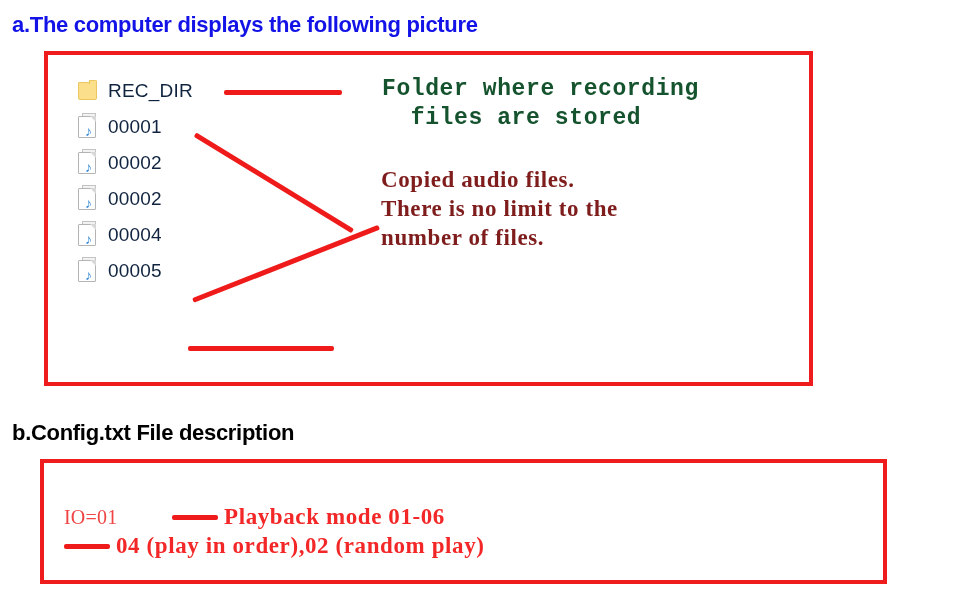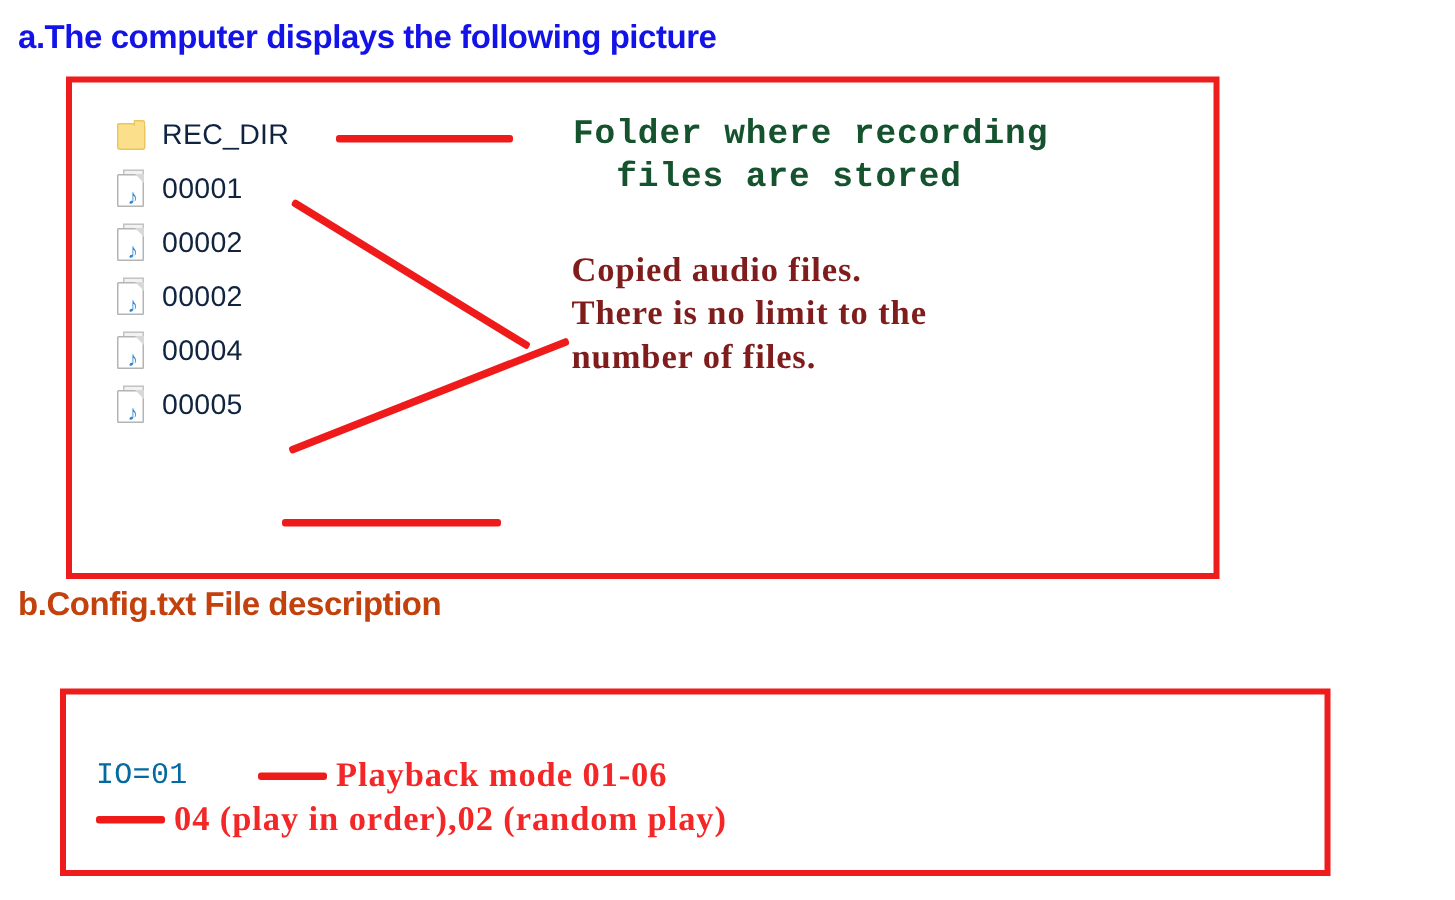--- a/index.html
+++ b/index.html
@@ -19,21 +19,21 @@
   
   .section-heading {
     position: absolute;
     font-family: "Liberation Sans", sans-serif;
     font-weight: bold;
     font-size: 22px;
     letter-spacing: -0.3px;
     white-space: nowrap;
   }
   #heading-a { left: 12px; top: 12px; color: #1313e8; }
-  #heading-b { left: 12px; top: 390px; color: #c2410c; }
+  #heading-b { left: 12px; top: 420px; color: #000000; }
 
   
   .panel {
     position: absolute;
     border: 4px solid #ee1c1c;
     background: #ffffff;
     box-sizing: border-box;
   }
   #panel-picture { left: 44px; top: 51px; width: 769px; height: 335px; }
   #panel-config  { left: 40px; top: 459px; width: 847px; height: 125px; }
@@ -170,23 +170,23 @@
   .cfg-row {
     position: absolute;
     display: flex;
     align-items: center;
     height: 28px;
   }
   #cfg-row-io   { left: 20px; top: 40px; }
   #cfg-row-play { left: 20px; top: 69px; }
 
   .cfg-key {
-    font-family: Liberation Mono, monospace;
+    font-family: Liberation Serif, serif;
     font-size: 20px;
-    color: #0369a1;
+    color: #ef4444;
     white-space: nowrap;
     letter-spacing: 0.2px;
   }
   #cfg-row-io .cfg-key   { width: 108px; }
   #cfg-row-play .cfg-key { width: 108px; }
 
   .cfg-dash {
     width: 46px;
     height: 5px;
     background: #ef1b1b;

